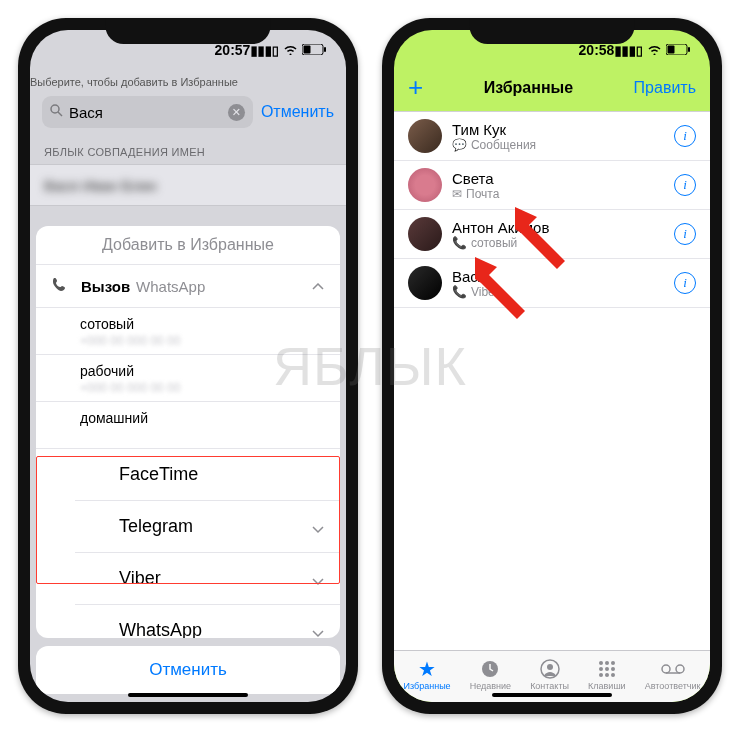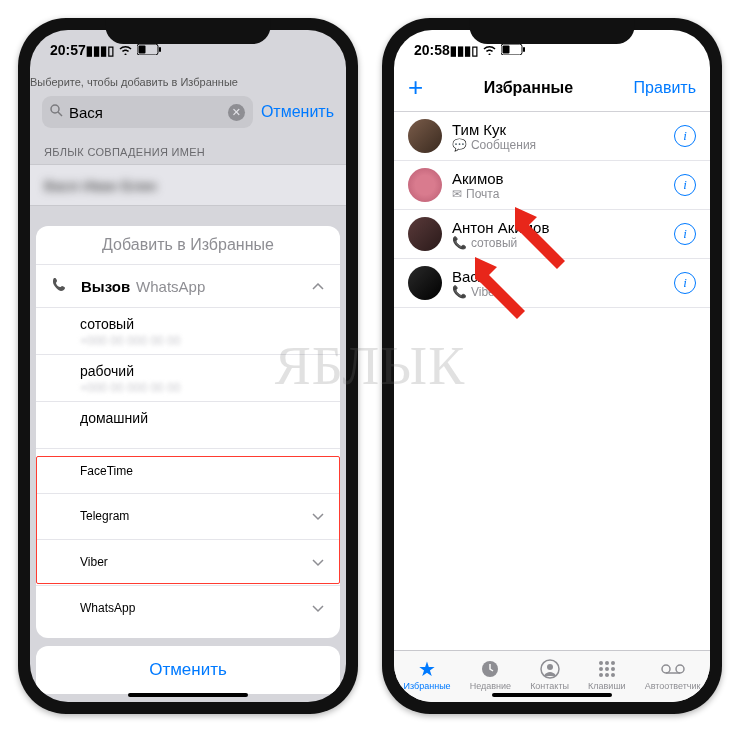--- a/index.html
+++ b/index.html
@@ -11,21 +11,21 @@
   }
   .screen {
     width: 100%; height: 100%; background: #f2f2f7; border-radius: 38px;
     overflow: hidden; position: relative; display: flex; flex-direction: column;
   }
   .notch {
     position: absolute; top: 0; left: 50%; transform: translateX(-50%);
     width: 165px; height: 26px; background: #111; border-radius: 0 0 18px 18px; z-index: 50;
   }
   .status-bar {
-    height: 40px; display: flex; justify-content: flex-start; align-items: center;
+    height: 40px; display: flex; justify-content: flex-end; align-items: center;
     padding: 0 20px; font-size: 14px; font-weight: 600;
   }
   .status-right { display: flex; gap: 4px; align-items: center; }
   .signal, .wifi, .battery { font-size: 13px; }
 
   
   .dimmed { background: #d6d6db; }
   .sub-header { font-size: 11px; color: #555; padding: 6px 0 8px; }
   .search-row { display: flex; align-items: center; padding: 0 12px 8px; gap: 8px; }
   .search-field {
@@ -53,33 +53,33 @@
   }
   .sheet-title { font-size: 16px; color: #8e8e93; text-align: center; padding: 10px 0; border-bottom: 1px solid #e5e5ea; }
   .call-row { display:flex; align-items:center; padding: 12px 16px; border-bottom:1px solid #e5e5ea; }
   .call-row .phone-icon { color:#555; font-size:15px; margin-right: 14px; }
   .call-row .bold { font-weight:600; font-size:15px; }
   .call-row .light { color:#8e8e93; font-size:15px; margin-left:6px; }
   .call-row .chev { margin-left:auto; color:#8e8e93; }
   .opt-row { padding: 8px 16px 8px 44px; border-bottom:1px solid #e5e5ea; }
   .opt-row .lbl { font-size:14px; color:#000; }
   .opt-row .sub { font-size:12px; color:#c8c8cd; filter:blur(2px); margin-top:2px; height:12px; }
-  .svc-row { padding: 15px 16px 15px 44px; border-bottom:1px solid #e5e5ea; display:flex; align-items:flex-start; font-size:12px;}
+  .svc-row { padding: 15px 16px 15px 44px; border-bottom:1px solid #e5e5ea; display:flex; align-items:flex-end; font-size:18px;margin-left:39px;}
   .svc-row .chev { margin-left:auto; color:#8e8e93; font-size:13px;}
   .highlight-box {
     border: 1.5px solid #ff3b30; position:absolute; left:0; right:0; bottom:54px;
     top: 230px; border-radius:2px; pointer-events:none;
   }
   .cancel-btn {
     background:#fff; border-radius:12px; text-align:center; padding:14px 0;
     color:#007aff; font-size:17px; font-weight:500;
   }
 
   
-  .screen-white { background:#ffffff; }
+  .screen-white { background:#bef264; }
   .nav-bar { display:flex; align-items:center; justify-content:space-between; padding:2px 14px 8px; border-bottom:0.5px solid #d1d1d6;}
   .nav-bar .plus { color:#007aff; font-size:26px; font-weight:300; }
   .nav-bar .title { font-size:16px; font-weight:600; }
   .nav-bar .edit { color:#007aff; font-size:16px; }
   .fav-list { flex:1; background:#fff; }
   .fav-row { display:flex; align-items:center; padding:7px 14px; border-bottom:0.5px solid #e5e5ea; gap:10px; position:relative;}
   .avatar { width:34px; height:34px; border-radius:50%; background:#ccc; flex-shrink:0; background-size:cover; background-position:center;}
   .av1 { background: linear-gradient(135deg,#7a5c4a,#3a2a1f);}
   .av2 { background: radial-gradient(circle,#d97b8e 40%,#b85a70);}
   .av3 { background: linear-gradient(135deg,#5a3a3a,#2a1a1a);}
@@ -94,21 +94,21 @@
   .tab.active { color:#007aff; }
   .tab .ticon { font-size:20px; height:22px; display:flex; align-items:center;}
   .home-indicator { position:absolute; bottom:5px; left:50%; transform:translateX(-50%); width:120px; height:4px; background:#000; border-radius:3px;}
 
   
   .arrow { position:absolute; z-index:60; }
   .arrow svg { display:block; }
 
   .watermark {
     position:absolute; top:50%; left:50%; transform:translate(-50%,-50%);
-    font-size:54px; color:rgba(120,120,120,0.22); font-family:Liberation Serif, serif;
+    font-size:54px; color:rgba(120,120,120,0.22); font-family:Liberation Sans, sans-serif;
     pointer-events:none; letter-spacing:1px;
   }
 </style>
 </head>
 <body>
 
 <div class="container">
 
   <div class="phone">
     <div class="notch"></div>
@@ -242,21 +242,21 @@
             <div class="fav-sub">
                 <span>💬</span>
                 <span>Сообщения</span>
               </div>
           </div>
           <span class="info-btn">i</span>
         </div>
         <div class="fav-row">
           <div class="avatar av2"></div>
           <div class="fav-texts">
-            <div class="fav-name">Акимов</div>
+            <div class="fav-name">Света</div>
             <div class="fav-sub">
                 <span>✉︎</span>
                 <span>Почта</span>
               </div>
           </div>
           <span class="info-btn">i</span>
         </div>
         <div class="fav-row">
           <div class="avatar av3"></div>
           <div class="fav-texts">

